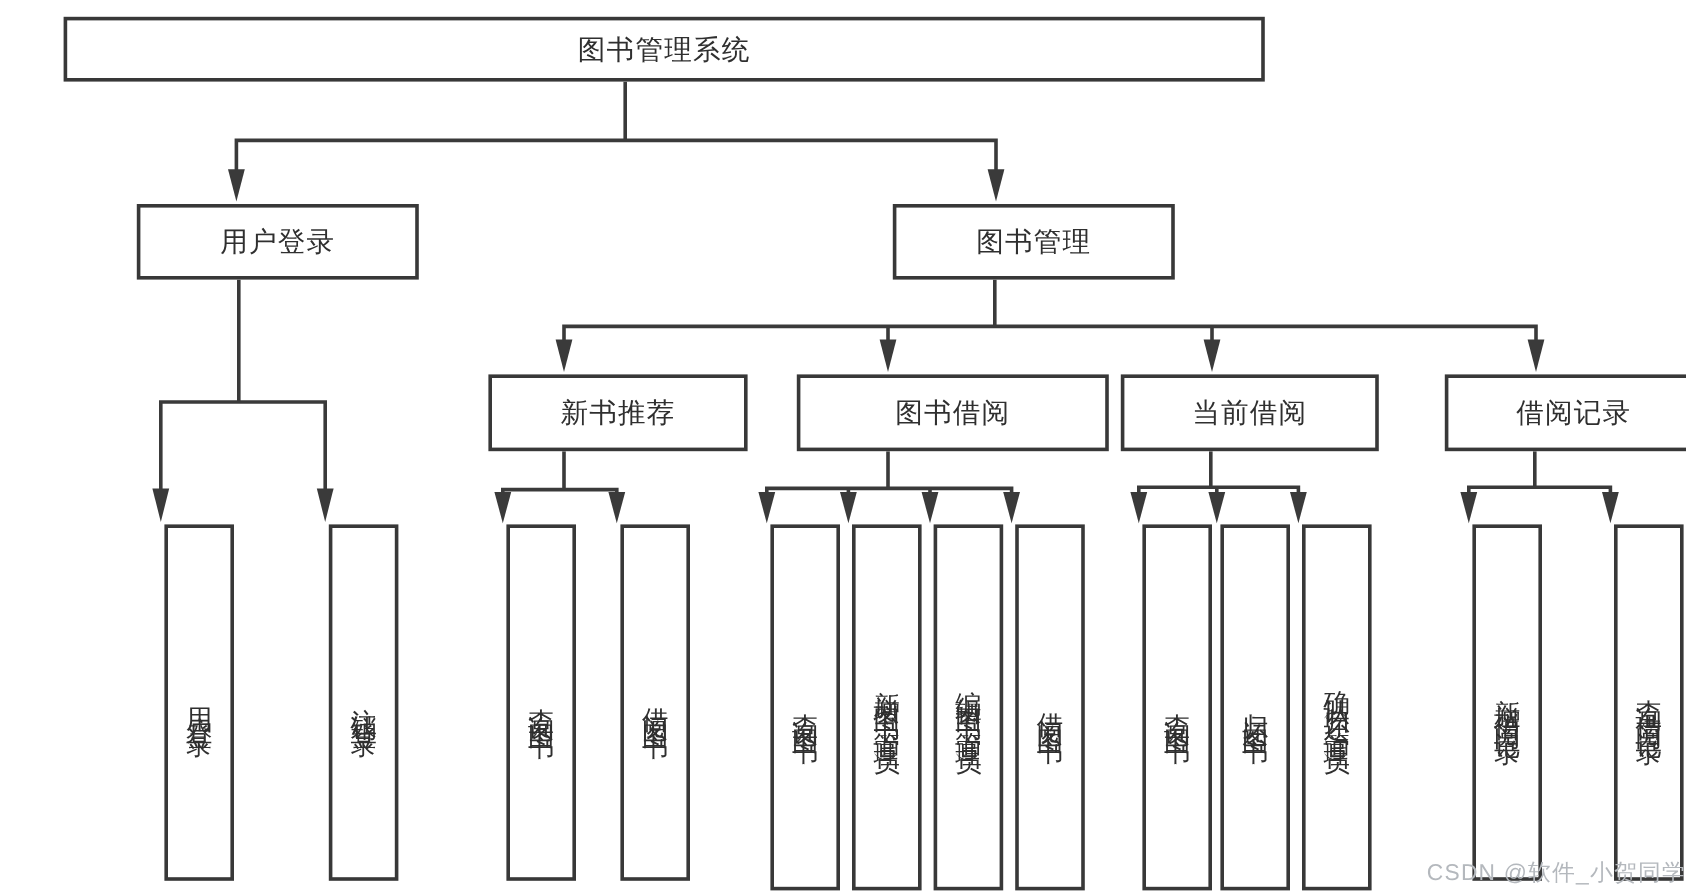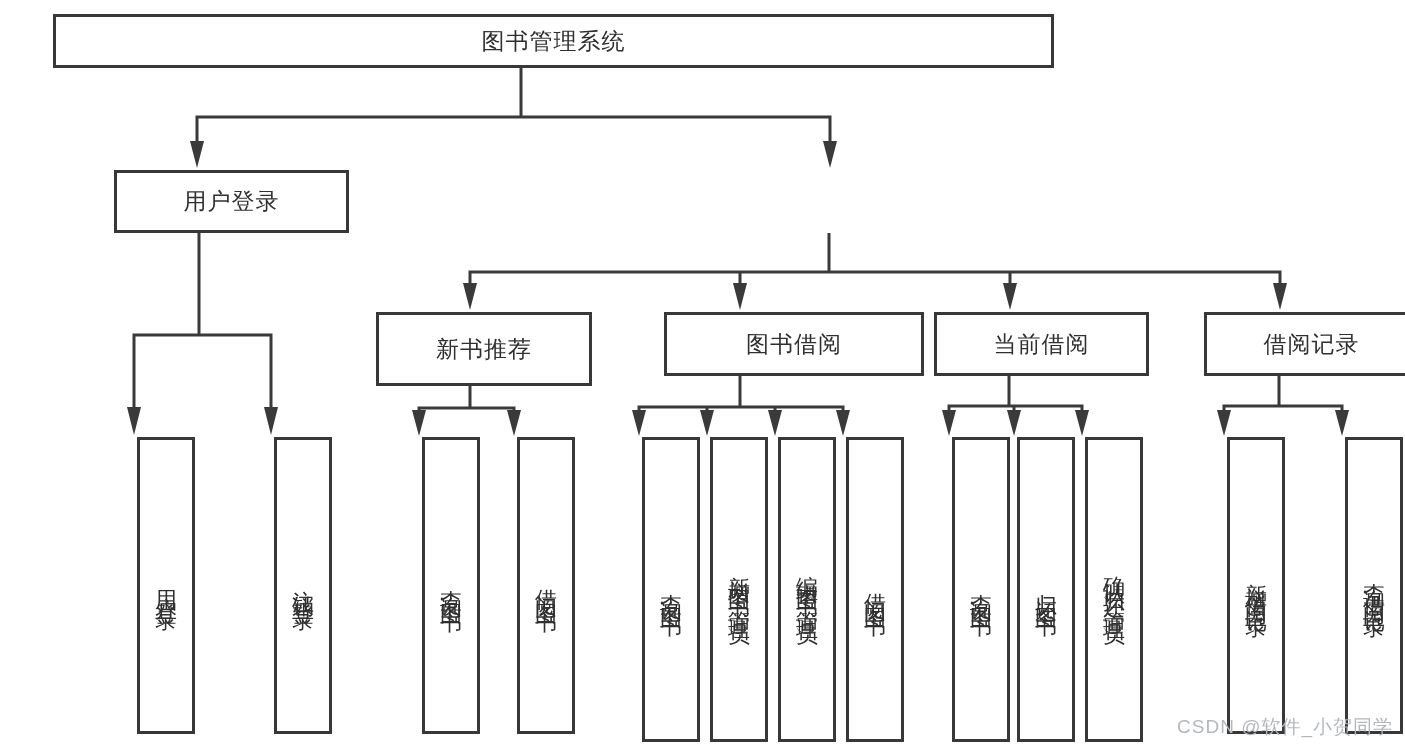--- a/index.html
+++ b/index.html
@@ -42,21 +42,21 @@
   .node.v {
     font-size: 22px;
     writing-mode: vertical-rl;
     text-orientation: mixed;
     letter-spacing: 7px;
     line-height: 1;
   }
   .watermark {
     position: absolute;
     top: 714px;
-    right: 12px;
+    right: 0;
     font-size: 19px;
     color: #b4b8bd;
     letter-spacing: 1px;
     white-space: nowrap;
     z-index: 5;
   }
 </style>
 </head>
 <body>
 
@@ -102,22 +102,23 @@
       <polygon points="1075,410 1089,410 1082,436"></polygon>
 
       <polygon points="1217,410 1231,410 1224,436"></polygon>
       <polygon points="1335,410 1349,410 1342,436"></polygon>
     </g>
   </svg>
 
   <div class="node h" style="left:21px; top:14px; width:1001px; height:54px">图书管理系统</div>
 
   <div class="node h" style="left:82px; top:170px; width:235px; height:63px">用户登录</div>
+  <div class="node h" style="left:712px; top:170px; width:235px; height:63px">图书管理</div>
 
-  <div class="node h" style="left:344px; top:312px; width:216px; height:74px">新书推荐</div>
+  <div class="node h" style="left:375px; top:312px; width:216px; height:64px">新书推荐</div>
   <div class="node h" style="left:632px; top:312px; width:260px; height:64px">图书借阅</div>
   <div class="node h" style="left:902px; top:312px; width:215px; height:64px">当前借阅</div>
   <div class="node h" style="left:1172px; top:312px; width:215px; height:64px">借阅记录</div>
 
   <div class="node v" style="left:105px; top:437px; width:58px; height:297px">用户登录</div>
   <div class="node v" style="left:242px; top:437px; width:58px; height:297px">注销登录</div>
 
   <div class="node v" style="left:390px; top:437px; width:58px; height:297px">查询图书</div>
   <div class="node v" style="left:485px; top:437px; width:58px; height:297px">借阅图书</div>
 

